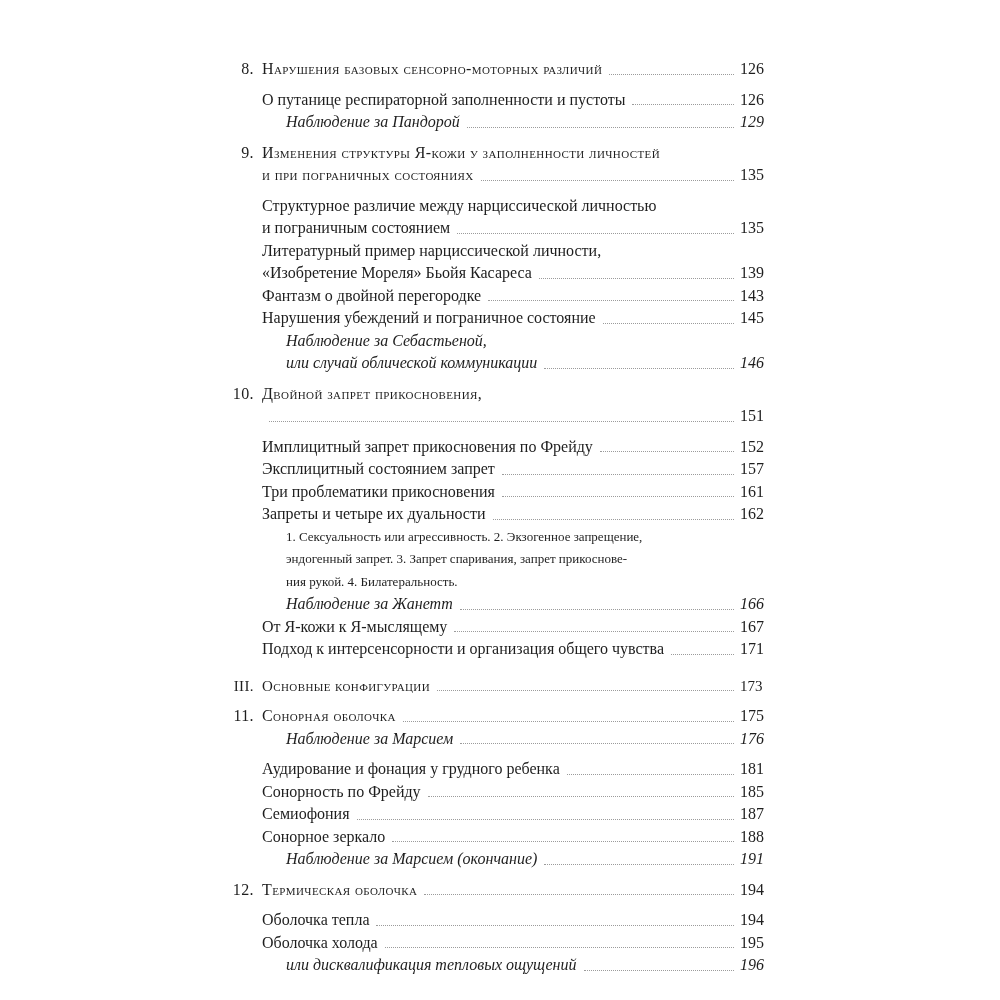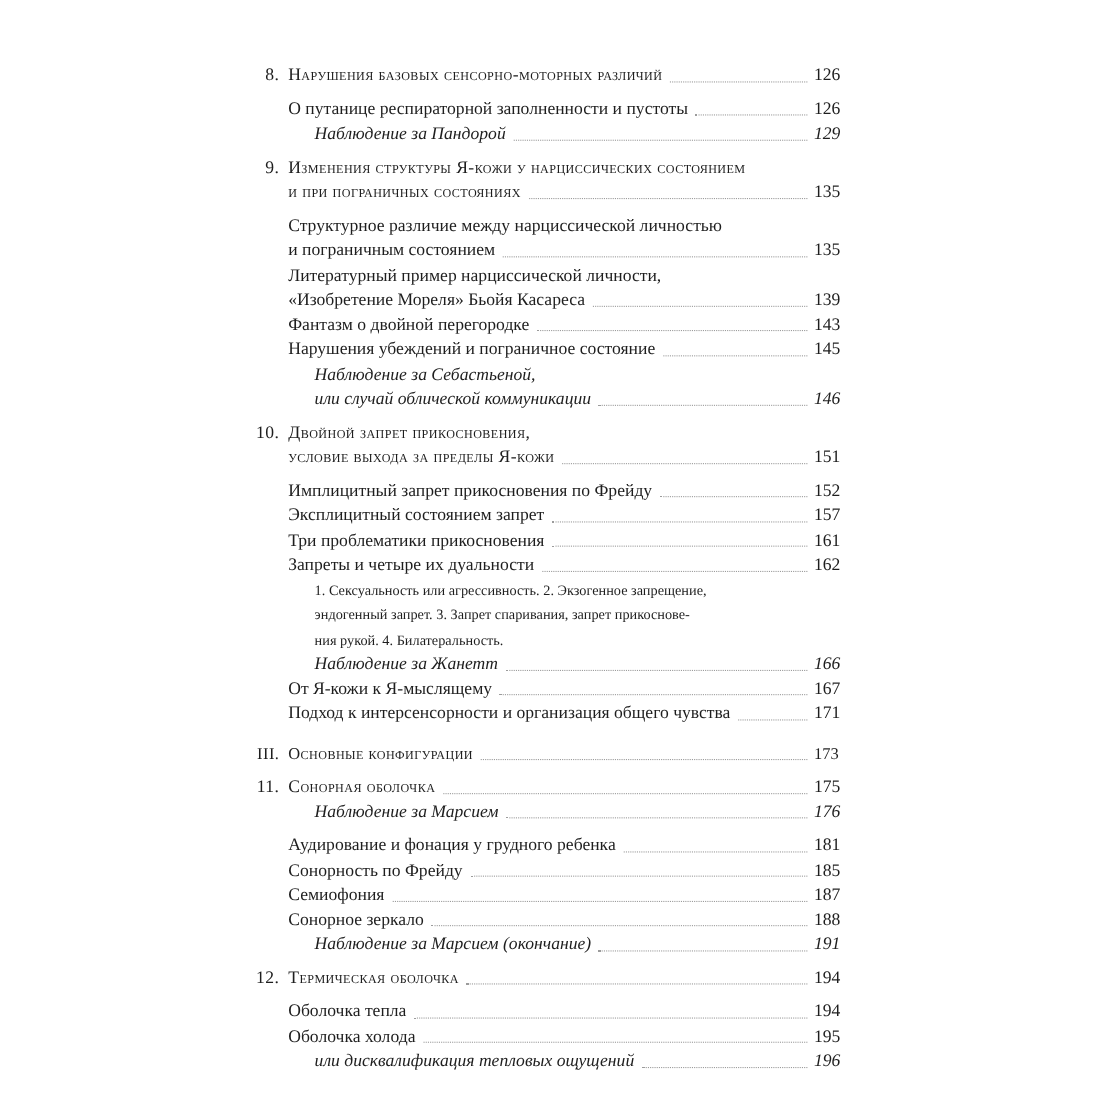--- a/index.html
+++ b/index.html
@@ -79,21 +79,21 @@
           <span class="leader"></span>
           <span class="page">126</span>
         </div>
         <div class="toc-row kind-observation">
           <span class="title">Наблюдение за Пандорой</span>
           <span class="leader"></span>
           <span class="page">129</span>
         </div>
         <div class="toc-row kind-chapter gap-md">
           <span class="num">9.</span>
-          <span class="title">Изменения структуры Я-кожи у нарциссических состоянием</span>
+          <span class="title">Изменения структуры Я-кожи у заполненности личностей</span>
         </div>
         <div class="toc-row kind-chapter_cont">
           <span class="title">и при пограничных состояниях</span>
           <span class="leader"></span>
           <span class="page">135</span>
         </div>
         <div class="toc-row kind-section gap-md">
           <span class="title">Структурное различие между нарциссической личностью</span>
         </div>
         <div class="toc-row kind-section_cont">
@@ -125,21 +125,20 @@
         <div class="toc-row kind-observation_cont">
           <span class="title">или случай облической коммуникации</span>
           <span class="leader"></span>
           <span class="page">146</span>
         </div>
         <div class="toc-row kind-chapter gap-md">
           <span class="num">10.</span>
           <span class="title">Двойной запрет прикосновения,</span>
         </div>
         <div class="toc-row kind-chapter_cont">
-          <span class="title">условие выхода за пределы Я-кожи</span>
           <span class="leader"></span>
           <span class="page">151</span>
         </div>
         <div class="toc-row kind-section gap-md">
           <span class="title">Имплицитный запрет прикосновения по Фрейду</span>
           <span class="leader"></span>
           <span class="page">152</span>
         </div>
         <div class="toc-row kind-section">
           <span class="title">Эксплицитный состоянием запрет</span>

